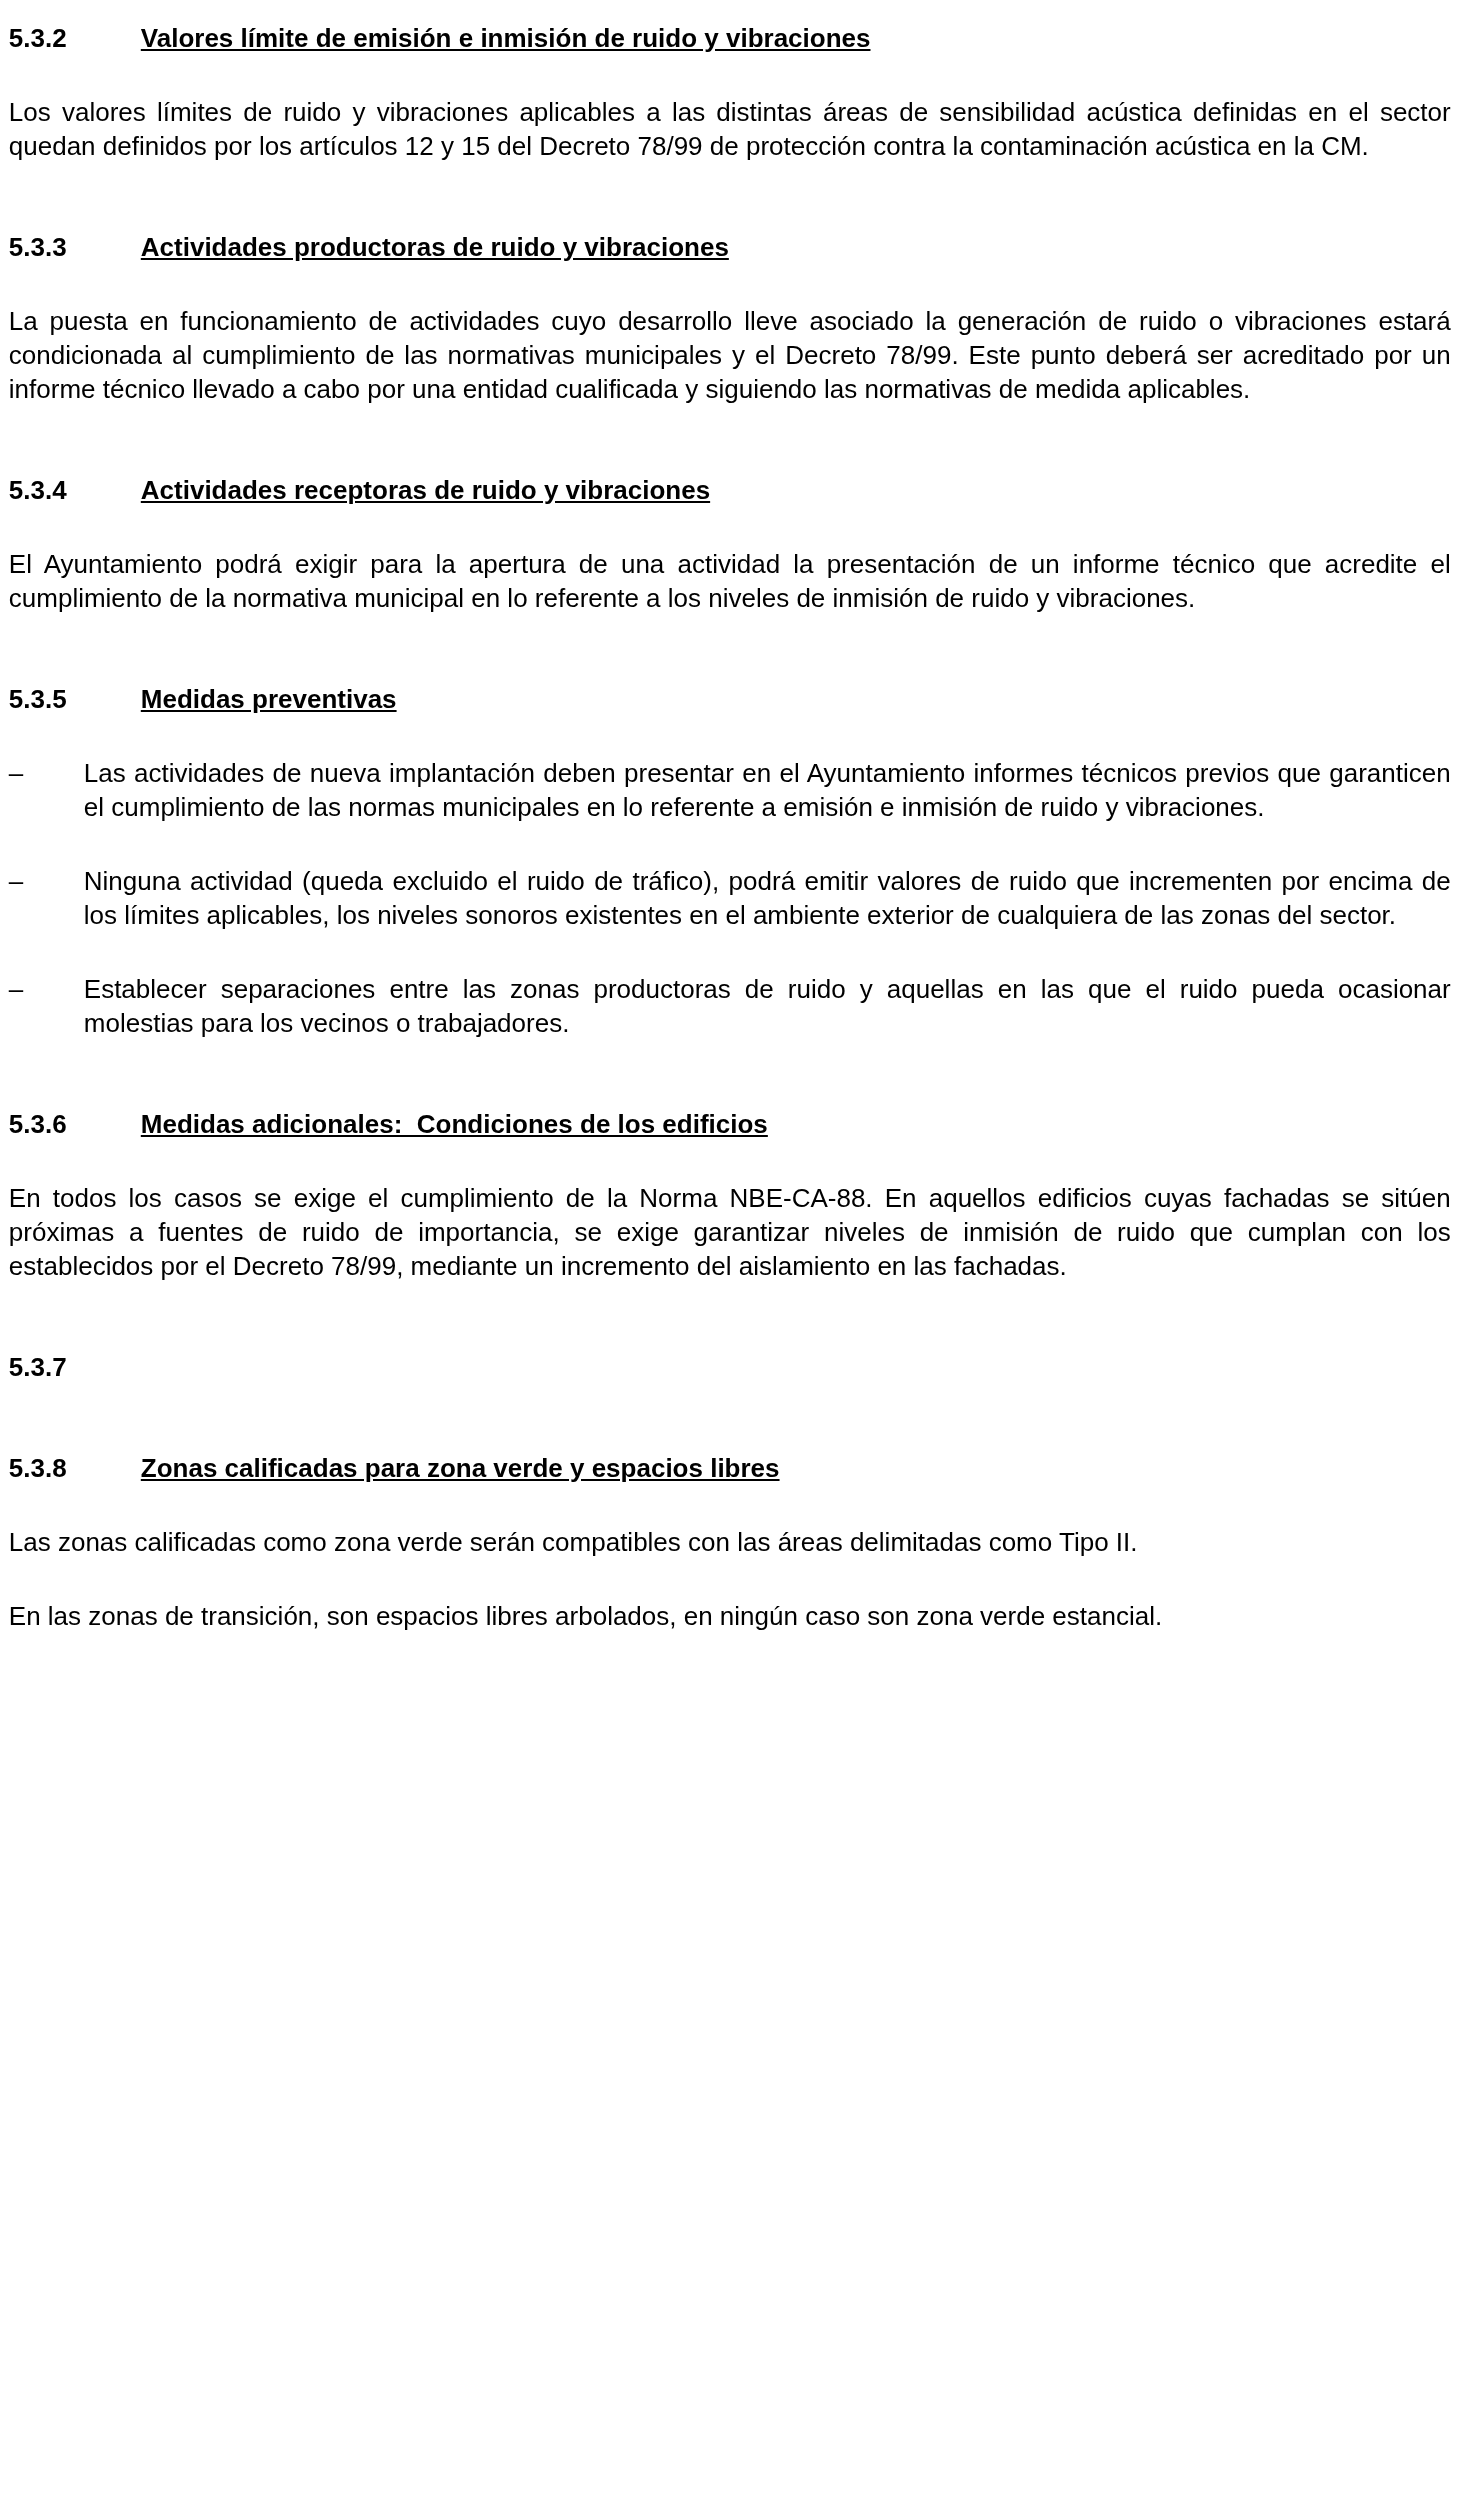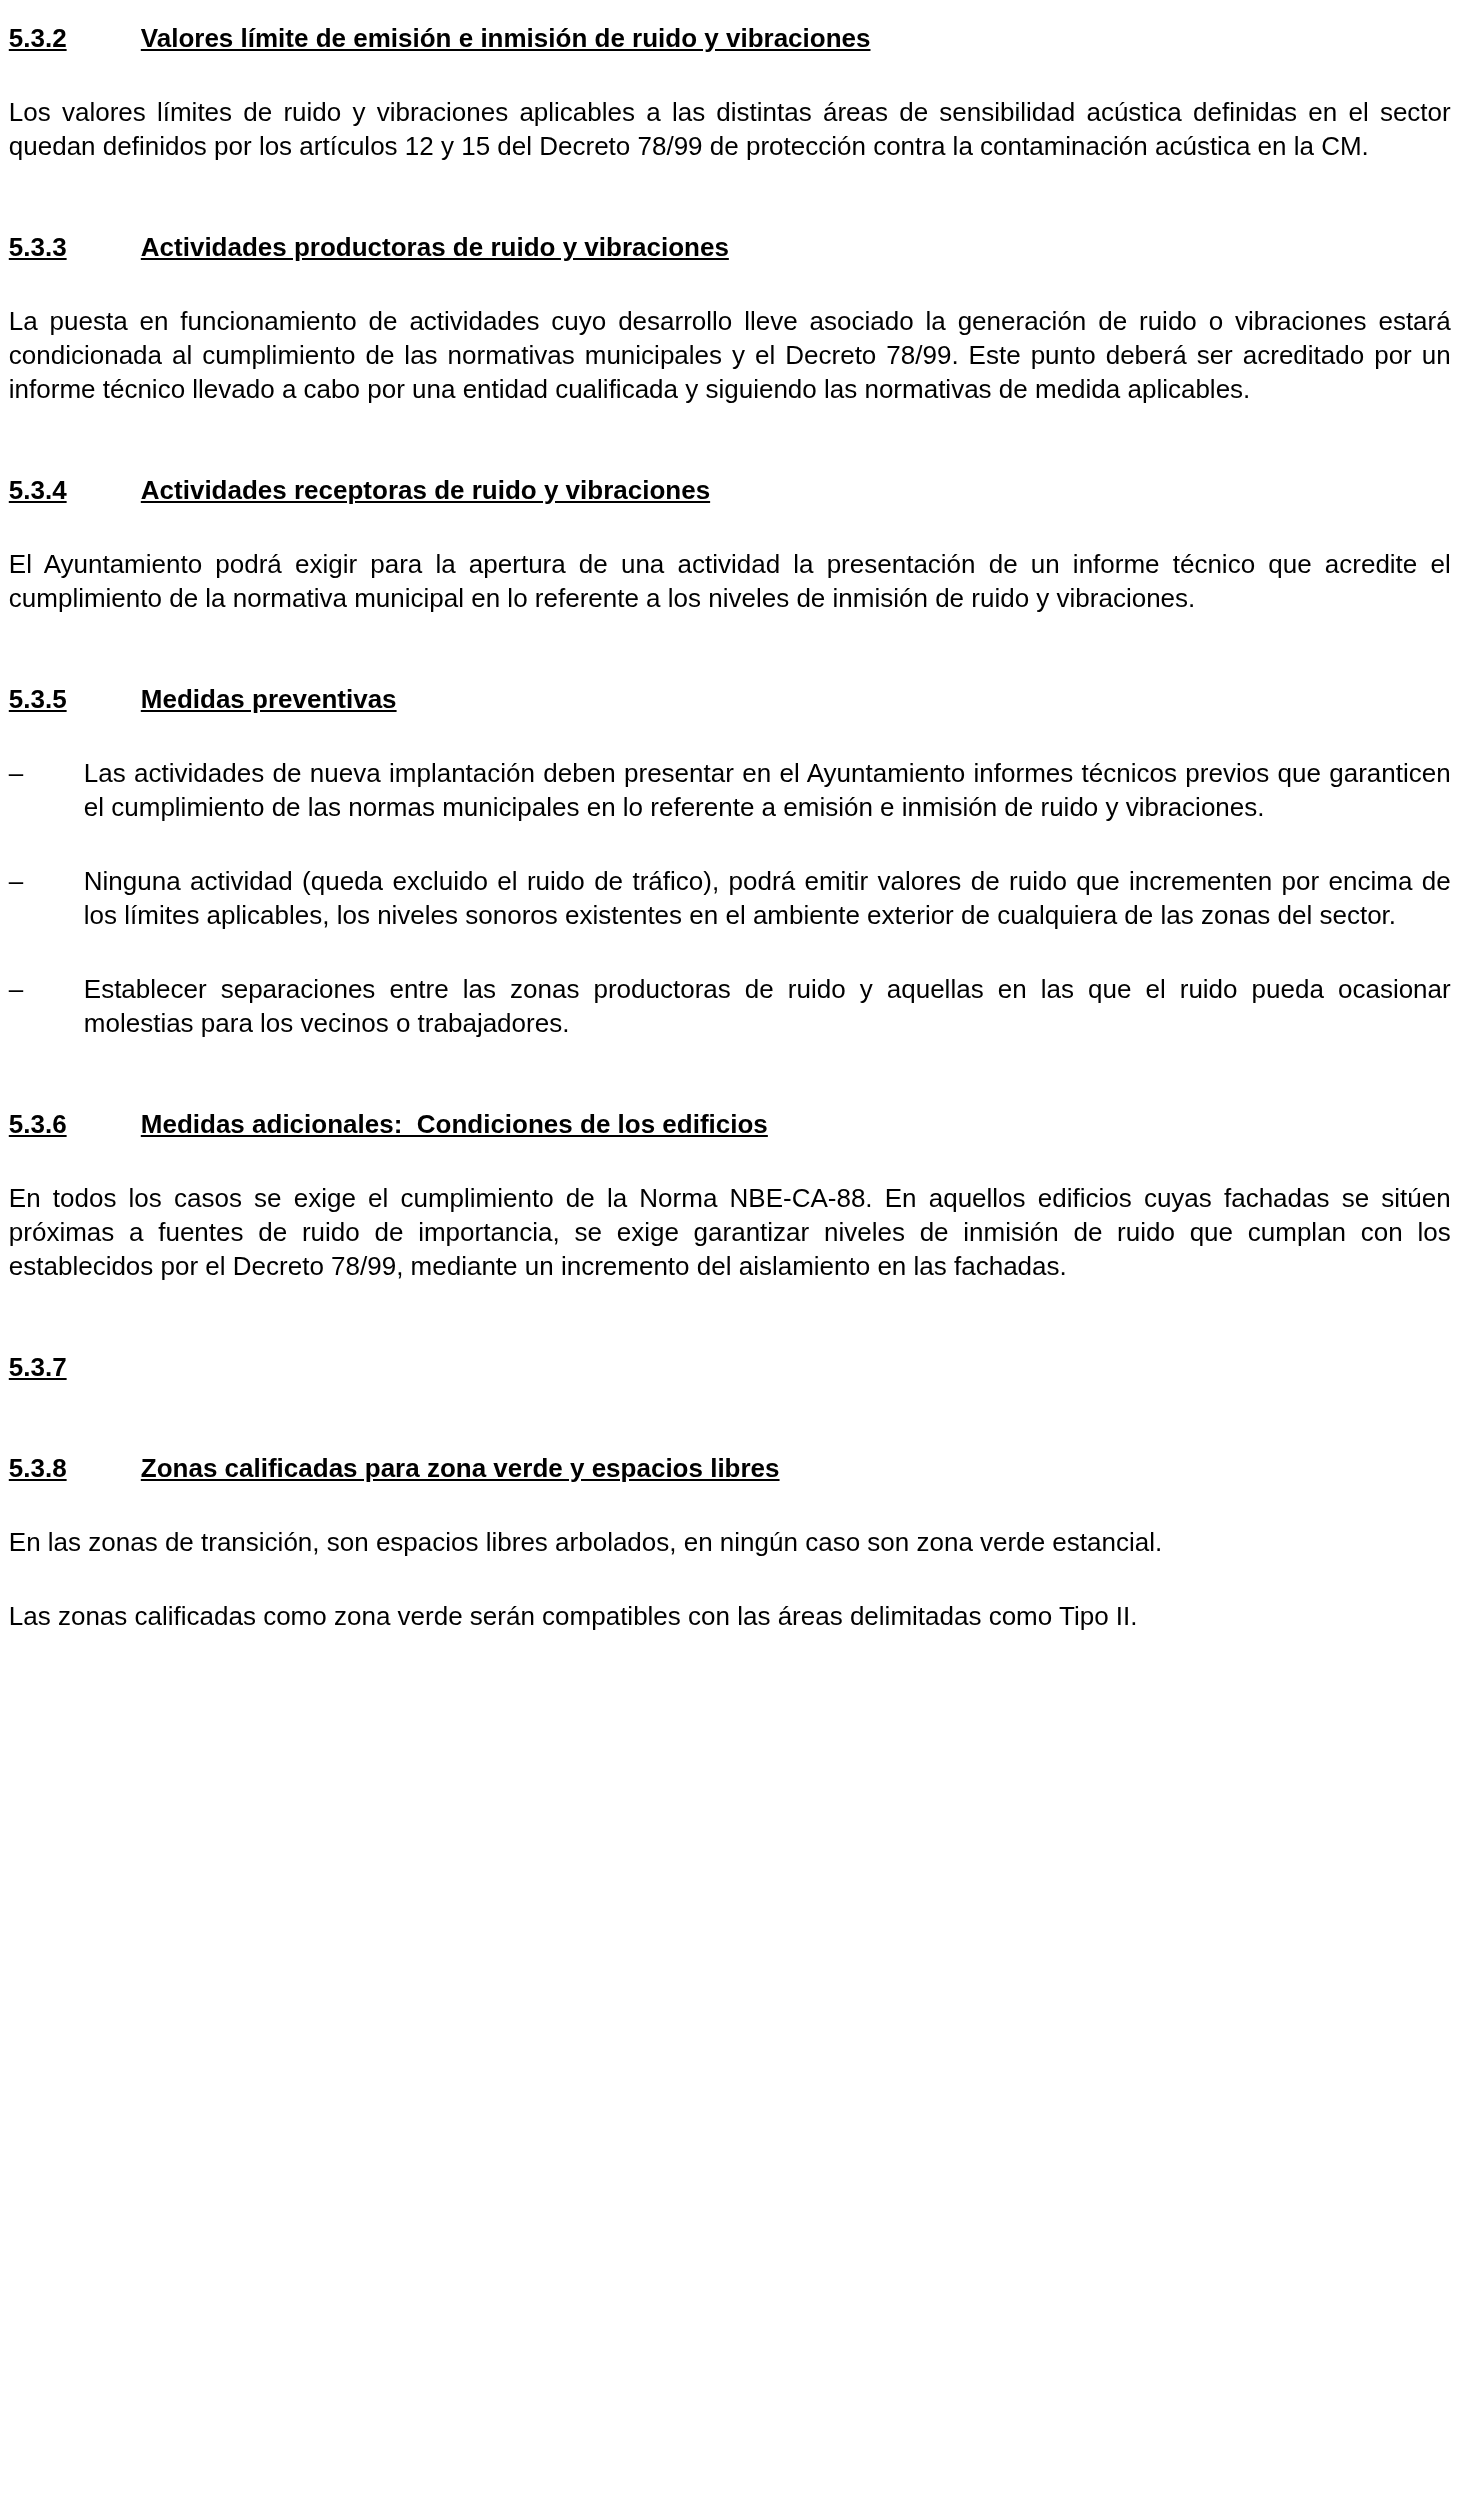--- a/index.html
+++ b/index.html
@@ -18,21 +18,21 @@
   }
   .doc-section { margin-top: 67px; }
   .doc-section:first-child { margin-top: 0; }
   .section-heading {
     display: flex;
     margin: 0;
     font-size: 26px;
     font-weight: bold;
     line-height: 34px;
   }
-  .section-number { flex: 0 0 132px; width: 132px; text-decoration: underline; }
+  .section-number { flex: 0 0 132px; width: 132px; }
   .section-title { white-space: pre-wrap; text-decoration: underline; }
   .block { margin: 40px 0 0 0; }
   .paragraph { text-align: justify; }
   .bullet { display: flex; }
   .bullet-marker { flex: 0 0 75px; }
   .bullet-text { flex: 1; text-align: justify; }
 </style>
 </head>
 <body>
 
@@ -87,18 +87,18 @@
       <section class="doc-section">
         <h2 class="section-heading">
           <span class="section-number">5.3.7</span>
         </h2>
       </section>
       <section class="doc-section">
         <h2 class="section-heading">
           <span class="section-number">5.3.8</span>
           <span class="section-title">Zonas calificadas para zona verde y espacios libres</span>
         </h2>
+        <p class="block paragraph">Las zonas calificadas como zona verde serán compatibles con las áreas delimitadas como Tipo II.</p>
         <p class="block paragraph">En las zonas de transición, son espacios libres arbolados, en ningún caso son zona verde estancial.</p>
-        <p class="block paragraph">Las zonas calificadas como zona verde serán compatibles con las áreas delimitadas como Tipo II.</p>
       </section>
     </div>
 </div>
 
 
 </body></html>

